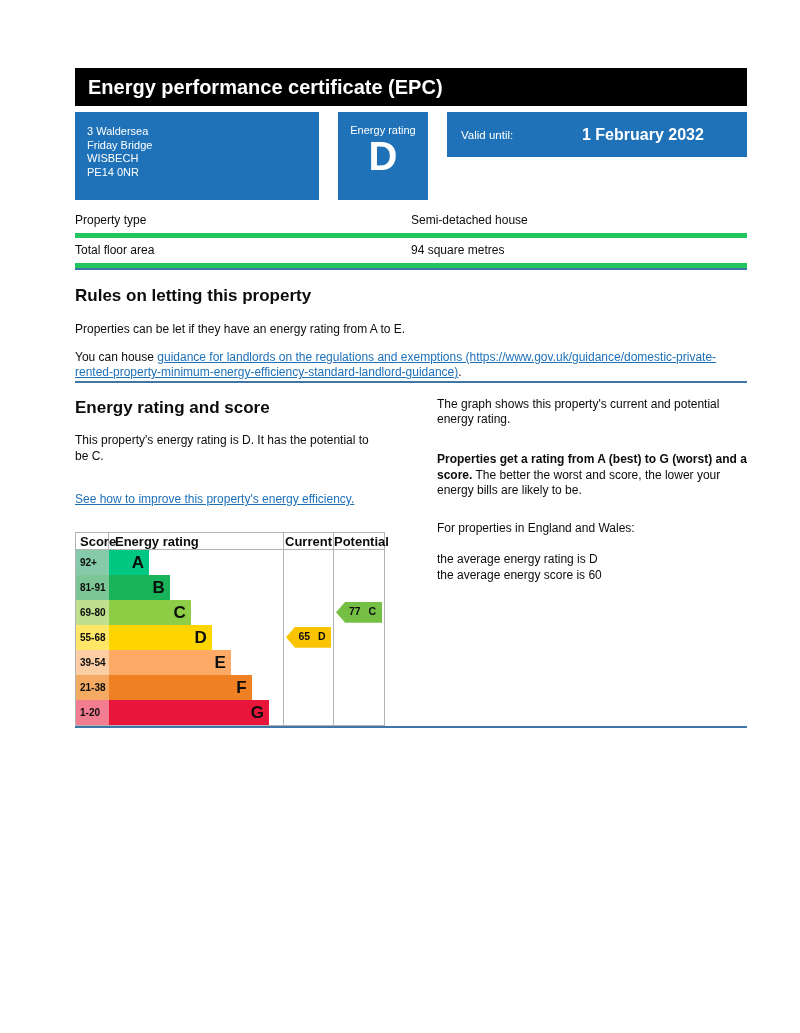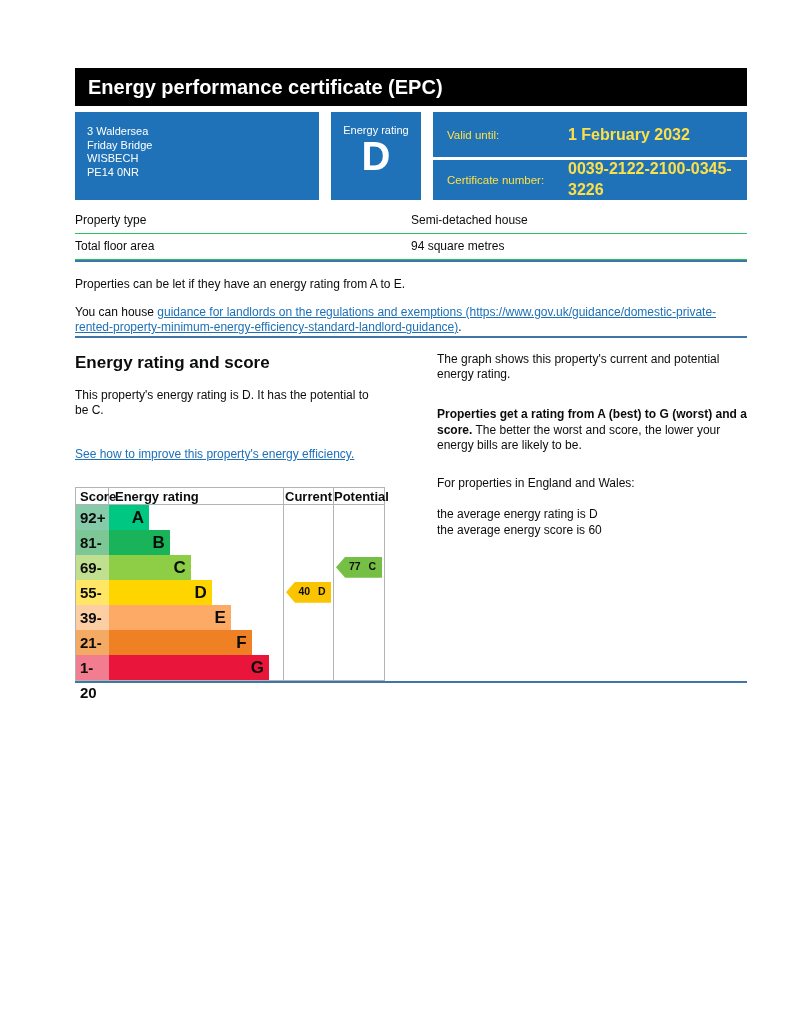--- a/index.html
+++ b/index.html
@@ -10,36 +10,36 @@
   }
   .page{padding:68px 64px 0 64px;width:672px;margin-left:11px;}
 
   
   .title-bar{
     background:#000;color:#fff;height:38px;line-height:38px;
     font-size:20px;font-weight:bold;padding-left:13px;box-sizing:border-box;
   }
 
   
-  .summary-panel{display:flex;gap:12px;margin-top:6px;height:88px;}
+  .summary-panel{display:flex;gap:19px;margin-top:6px;height:88px;}
   .summary-panel .box{background:#1f72b8;color:#fff;box-sizing:border-box;}
   .address-box{width:244px;padding:13px 12px;font-size:11px;line-height:13.5px;}
   .rating-box{width:90px;text-align:center;padding-top:11px;}
   .rating-box .rating-label{font-size:11px;}
   .rating-box .rating-letter{font-size:40px;font-weight:bold;line-height:38px;}
   .validity-box{flex:1;display:flex;flex-direction:column;gap:3px;background:transparent !important;}
-  .validity-row{background:#1f72b8;color:#fde047;position:relative;}
+  .validity-row{background:#1f72b8;color:#ffffff;position:relative;}
   .validity-row.r1{height:45px;}
   .validity-row.r2{height:40px;}
   .validity-row .lbl{position:absolute;left:14px;top:50%;transform:translateY(-50%);font-size:11.5px;}
   .validity-row .val{position:absolute;left:135px;top:50%;transform:translateY(-50%);font-size:16px;font-weight:bold;}
 
   
   .details-table{margin-top:8px;}
-  .detail-row{height:25px;display:flex;align-items:center;border-bottom:1px solid #22c55e;justify-content:space-between;}
+  .detail-row{height:25px;display:flex;align-items:center;border-bottom:5px solid #22c55e;justify-content:space-between;}
   .detail-row .d-label{width:336px;}
   .detail-row .d-value{flex:1;}
 
   
   hr.rule{border:none;height:2px;background:#3f76a5;margin:0;}
   .rule-1{margin-top:10px;}
   .rule-2{margin-top:28px;}
   .rule-3{margin-top:16px;}
 
   h2{font-size:17px;font-weight:bold;margin:0;}
@@ -67,21 +67,21 @@
     display:grid;grid-template-columns:33px 174px 50px 51px;
   }
   .epc-chart .hcell{
     height:17px;line-height:17px;font-size:13px;font-weight:bold;
     border-bottom:1px solid #b1b4b6;box-sizing:border-box;
   }
   .h-score{padding-left:4px;border-right:1px solid #b1b4b6;}
   .h-rating{padding-left:6px;}
   .h-current,.h-potential{border-left:1px solid #b1b4b6;text-align:center;}
   .score-cell{
-    height:25px;line-height:25px;font-size:15px;font-weight:bold;padding-left:4px;
+    height:25px;line-height:25px;font-size:10px;font-weight:bold;padding-left:4px;
     box-sizing:border-box;
   }
   .band-cell{height:25px;}
   .band-bar{
     height:25px;line-height:25px;text-align:right;padding-right:5px;
     font-size:17px;font-weight:bold;box-sizing:border-box;color:#0b0c0c;
   }
   .marker-cell{height:25px;border-left:1px solid #b1b4b6;box-sizing:border-box;position:relative;}
   .epc-arrow{
     position:absolute;top:2px;bottom:2px;left:2px;right:2px;
@@ -106,40 +106,37 @@
     </div>
     <div class="box rating-box" style="background: rgb(31, 114, 184);">
       <div class="rating-label">Energy rating</div>
       <div class="rating-letter">D</div>
     </div>
     <div class="box validity-box">
       <div class="validity-row r1" style="background: rgb(31, 114, 184);">
         <span class="lbl">Valid until:</span>
         <span class="val">1 February 2032</span>
       </div>
-      <div class="validity-row r2" style="background: rgb(31, 114, 184);">
-        <span class="lbl">Certificate number:</span>
-        <span class="val">0039-2122-2100-0345-3226</span>
-      </div>
     </div>
   </div>
 
   <div class="details-table">
     <div class="detail-row">
       <span class="d-label">Property type</span>
       <span class="d-value">Semi-detached house</span>
     </div>
     <div class="detail-row">
       <span class="d-label">Total floor area</span>
       <span class="d-value">94 square metres</span>
     </div>
   </div>
 
   <hr class="rule rule-1">
 
+  <h2 class="rules-heading">Rules on letting this property</h2>
   <p class="rules-p1">Properties can be let if they have an energy rating from A to E.</p>
   <p class="rules-p2"><span>You can house </span><a href="#">guidance for landlords on the regulations and exemptions (https://www.gov.uk/guidance/domestic-private-rented-property-minimum-energy-efficiency-standard-landlord-guidance)</a><span>.</span></p>
 
   <hr class="rule rule-2">
 
   <div class="columns">
     <div class="col-left">
       <h2>Energy rating and score</h2>
       <p class="intro-p">This property's energy rating is D. It has the potential to be C.</p>
       <a href="#" class="improve-link">See how to improve this property's energy efficiency.</a>
@@ -168,21 +165,21 @@
           </div>
           <div class="marker-cell"></div>
           <div class="marker-cell">
             <div class="epc-arrow" style="background: rgb(118, 191, 69);">77 C</div>
           </div>
           <div class="score-cell" style="background: rgb(255, 230, 102);">55-68</div>
           <div class="band-cell">
             <div class="band-bar" style="width: 59%; background: rgb(255, 213, 0);">D</div>
           </div>
           <div class="marker-cell">
-            <div class="epc-arrow" style="background: rgb(251, 196, 0);">40 D</div>
+            <div class="epc-arrow" style="background: rgb(251, 196, 0);">65 D</div>
           </div>
           <div class="marker-cell"></div>
           <div class="score-cell" style="background: rgb(253, 205, 163);">39-54</div>
           <div class="band-cell">
             <div class="band-bar" style="width: 70%; background: rgb(252, 170, 101);">E</div>
           </div>
           <div class="marker-cell"></div>
           <div class="marker-cell"></div>
           <div class="score-cell" style="background: rgb(244, 170, 99);">21-38</div>
           <div class="band-cell">

